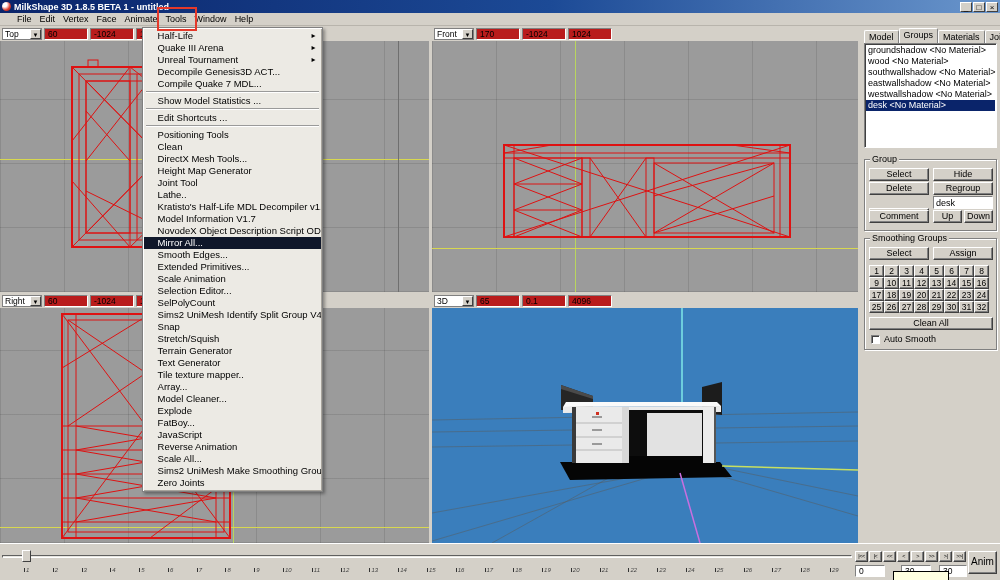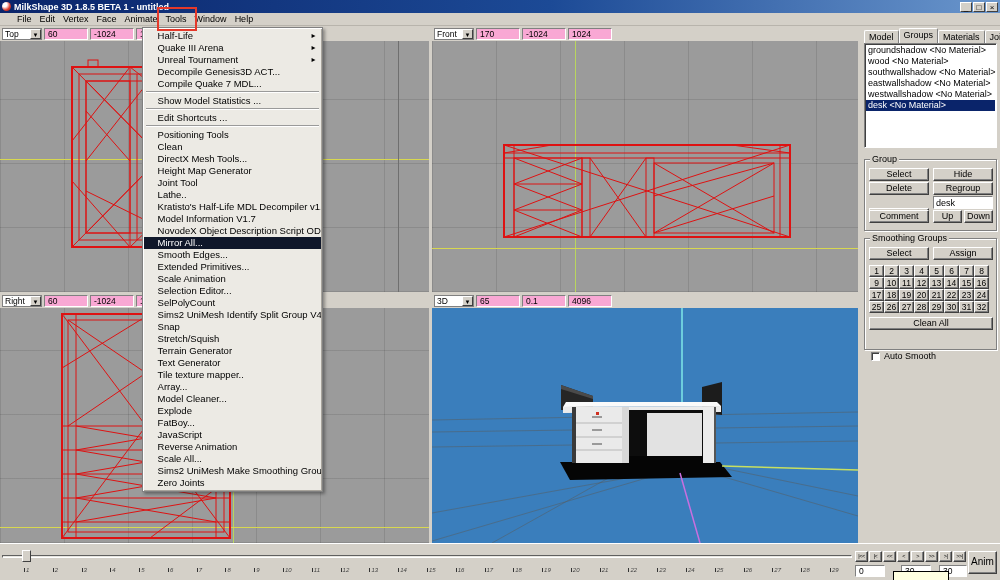--- a/index.html
+++ b/index.html
@@ -43,21 +43,21 @@
   .vp-tl { left:0;   top:26px;  width:429px; height:266px; }
   .vp-tr { left:432px; top:26px;  width:426px; height:266px; }
   .vp-bl { left:0;   top:293px; width:429px; height:250px; }
   .vp-br { left:432px; top:293px; width:426px; height:250px; }
   .vp-head { position:absolute; left:0; top:0; right:0; height:15px; background:#D4D0C8;
     display:flex; align-items:center; gap:2px; padding:1px 2px; }
   .vp-select { width:40px; height:12px; background:#fff; border:1px solid #808080;
     display:flex; align-items:center; font-size:8.5px; padding-left:2px; position:relative; }
   .vp-arrow { margin-left:auto; width:11px; height:10px; background:#D4D0C8; font-size:6px; line-height:10px; text-align:center;
     border-top:1px solid #fff; border-left:1px solid #fff; border-right:1px solid #404040; border-bottom:1px solid #404040; }
-  .vp-field { width:44px; height:12px; background:#f9a8d4; font-size:8.5px; line-height:11px; padding-left:3px;
+  .vp-field { width:44px; height:12px; background:#b91c1c; font-size:8.5px; line-height:11px; padding-left:3px;
     border-top:1px solid #808080; border-left:1px solid #808080; border-right:1px solid #fff; border-bottom:1px solid #fff; }
   .vp-body { position:absolute; left:0; top:15px; right:0; bottom:0; overflow:hidden;
     background-color:#9B9B9B;
     background-image:
       repeating-linear-gradient(0deg, rgba(0,0,0,0.10) 0 1px, transparent 1px 64px),
       repeating-linear-gradient(90deg, rgba(0,0,0,0.10) 0 1px, transparent 1px 64px); }
   .vp-body.persp { background:#3A7EBC; }
   .axis { position:absolute; }
   .svgfill { position:absolute; left:0; top:0; width:100%; height:100%; }
 
@@ -81,21 +81,21 @@
   .gb2 { top:212px; height:112px; }
   .btn { background:#D4D0C8; font-size:9px; text-align:center;
     border-top:1px solid #fff; border-left:1px solid #fff; border-right:1px solid #404040; border-bottom:1px solid #404040;
     box-shadow:inset -1px -1px 0 #808080; line-height:10px; }
   .gbtn { position:absolute; width:60px; height:13px; }
   .txt { position:absolute; width:60px; height:13px; background:#fff; font-size:9px; padding-left:2px;
     font-family:"Liberation Sans",sans-serif;
     border-top:1px solid #808080; border-left:1px solid #808080; border-right:1px solid #fff; border-bottom:1px solid #fff; }
   .numgrid { position:absolute; left:4px; top:26px; width:126px; display:flex; flex-wrap:wrap; }
   .sg-num { width:15px; height:12px; font-size:8.5px; }
-  .chkrow { position:absolute; left:6px; top:112px; display:flex; align-items:center; gap:4px; font-size:9px; }
+  .chkrow { position:absolute; left:6px; top:95px; display:flex; align-items:center; gap:4px; font-size:9px; }
   .chk { width:9px; height:9px; background:#fff; border-top:1px solid #808080; border-left:1px solid #808080;
     border-right:1px solid #fff; border-bottom:1px solid #fff; box-shadow:inset 1px 1px 0 #404040; }
 
   
   .animbar { position:absolute; left:0; top:543px; width:1000px; height:37px; background:#D4D0C8; border-top:1px solid #fff; }
   .track { position:absolute; left:2px; top:11px; width:850px; height:3px; background:#E8E6E0;
     border-top:1px solid #606060; border-left:1px solid #606060; border-bottom:1px solid #fff; border-right:1px solid #fff; }
   .handle { position:absolute; left:22px; top:6px; width:9px; height:12px; background:#D4D0C8;
     border-top:1px solid #fff; border-left:1px solid #fff; border-right:1px solid #404040; border-bottom:1px solid #404040; }
   .ticks { position:absolute; left:24px; top:19px; width:828px; height:14px; overflow:hidden; white-space:nowrap; }

